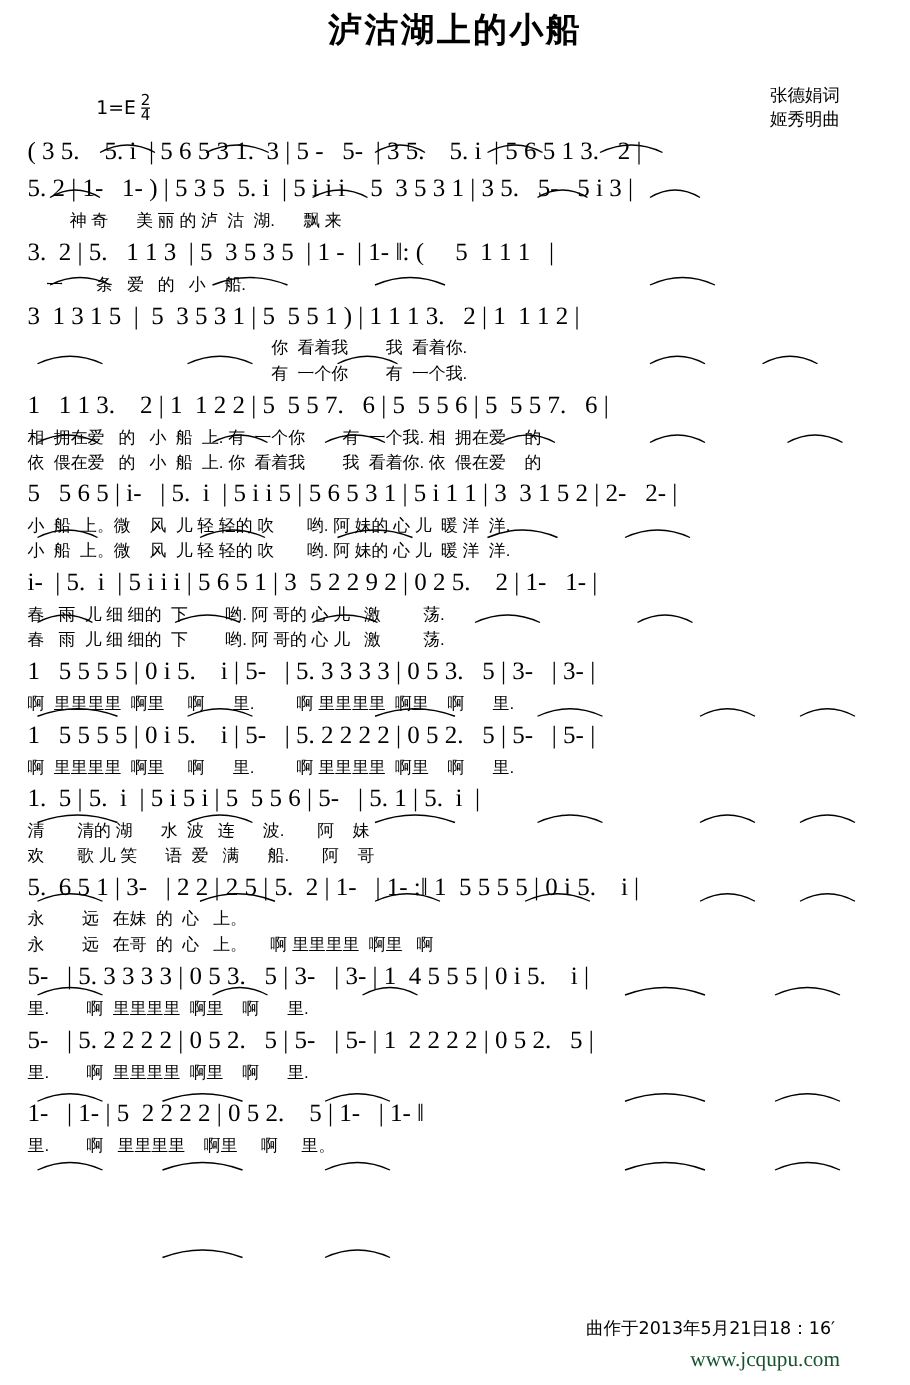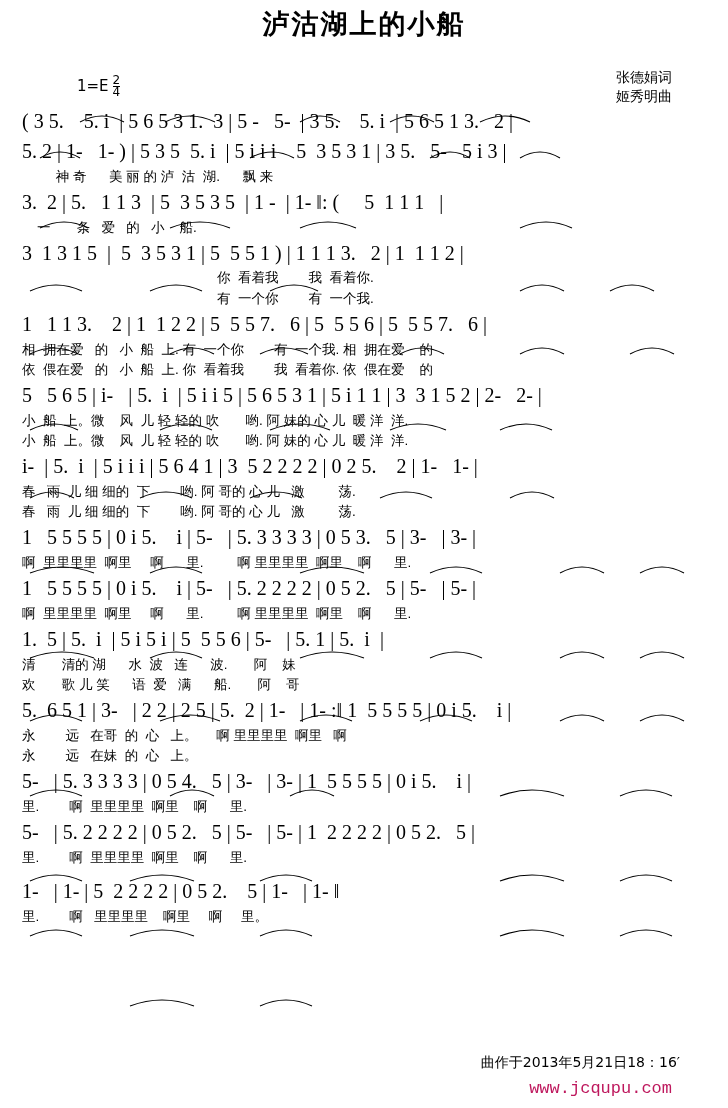--- a/index.html
+++ b/index.html
@@ -89,32 +89,32 @@
     line-height: 21px;
     height: 21px;
     padding-left: 2px;
     letter-spacing: 0px;
   }
   .lyric.sub { height: 20px; line-height: 20px; }
   .spacer8 { height: 8px; }
 
   .footer-date {
     position: absolute;
-    right: 48px;
+    right: 60px;
     bottom: 42px;
     font-family: "DejaVu Sans", sans-serif;
     font-size: 14px;
   }
   .footer-url {
     position: absolute;
     right: 56px;
     bottom: 16px;
-    font-family: Liberation Mono, monospace;
+    font-family: Liberation Serif, serif;
     font-size: 17px;
-    color: #be185d;
+    color: #14532d;
   }
   
   .arcs { position:absolute; left:0; top:0; width:728px; height:1108px; pointer-events:none; }
 </style>
 </head>
 <body>
 
 <div class="sheet">
 
   <div class="title">泸沽湖上的小船</div>
@@ -160,21 +160,21 @@
       <div class="lyric sub">依  偎在爱   的   小  船  上. 你  看着我        我  看着你. 依  偎在爱    的</div>
     </div>
 
     <div class="row">
       <div class="notes">5   5 6 5 | i-   | 5.  i  | 5 i i 5 | 5 6 5 3 1 | 5 i 1 1 | 3  3 1 5 2 | 2-   2- |</div>
       <div class="lyric">小  船  上。微    风  儿 轻 轻的 吹       哟. 阿 妹的 心 儿  暖 洋  洋.</div>
       <div class="lyric sub">小  船  上。微    风  儿 轻 轻的 吹       哟. 阿 妹的 心 儿  暖 洋  洋.</div>
     </div>
 
     <div class="row">
-      <div class="notes">i-  | 5.  i  | 5 i i i | 5 6 4 1 | 3  5 2 2 2 2 | 0 2 5.    2 | 1-   1- |</div>
+      <div class="notes">i-  | 5.  i  | 5 i i i | 5 6 5 1 | 3  5 2 2 9 2 | 0 2 5.    2 | 1-   1- |</div>
       <div class="lyric">春   雨  儿 细 细的  下        哟. 阿 哥的 心 儿   激         荡.</div>
       <div class="lyric sub">春   雨  儿 细 细的  下        哟. 阿 哥的 心 儿   激         荡.</div>
     </div>
 
     <div class="row">
       <div class="notes">1   5 5 5 5 | 0 i 5.    i | 5-   | 5. 3 3 3 3 | 0 5 3.   5 | 3-   | 3- |</div>
       <div class="lyric">啊  里里里里  啊里     啊      里.         啊 里里里里  啊里    啊      里.</div>
     </div>
 
     <div class="row">
@@ -183,26 +183,26 @@
     </div>
 
     <div class="row">
       <div class="notes">1.  5 | 5.  i  | 5 i 5 i | 5  5 5 6 | 5-   | 5. 1 | 5.  i  |</div>
       <div class="lyric">清       清的 湖      水  波   连      波.       阿    妹</div>
       <div class="lyric sub">欢       歌 儿 笑      语  爱   满      船.       阿    哥</div>
     </div>
 
     <div class="row">
       <div class="notes">5.  6 5 1 | 3-   | 2 2 | 2 5 | 5.  2 | 1-   | 1- :‖ 1  5 5 5 5 | 0 i 5.    i |</div>
+      <div class="lyric sub">永        远   在妹  的  心   上。</div>
       <div class="lyric">永        远   在哥  的  心   上。     啊 里里里里  啊里   啊</div>
-      <div class="lyric sub">永        远   在妹  的  心   上。</div>
-    </div>
-
-    <div class="row">
-      <div class="notes">5-   | 5. 3 3 3 3 | 0 5 4.   5 | 3-   | 3- | 1  5 5 5 5 | 0 i 5.    i |</div>
+    </div>
+
+    <div class="row">
+      <div class="notes">5-   | 5. 3 3 3 3 | 0 5 3.   5 | 3-   | 3- | 1  4 5 5 5 | 0 i 5.    i |</div>
       <div class="lyric">里.        啊  里里里里  啊里    啊      里.</div>
     </div>
 
     <div class="row">
       <div class="notes">5-   | 5. 2 2 2 2 | 0 5 2.   5 | 5-   | 5- | 1  2 2 2 2 | 0 5 2.   5 |</div>
       <div class="lyric">里.        啊  里里里里  啊里    啊      里.</div>
     </div>
 
     <div class="spacer8"></div>
 

